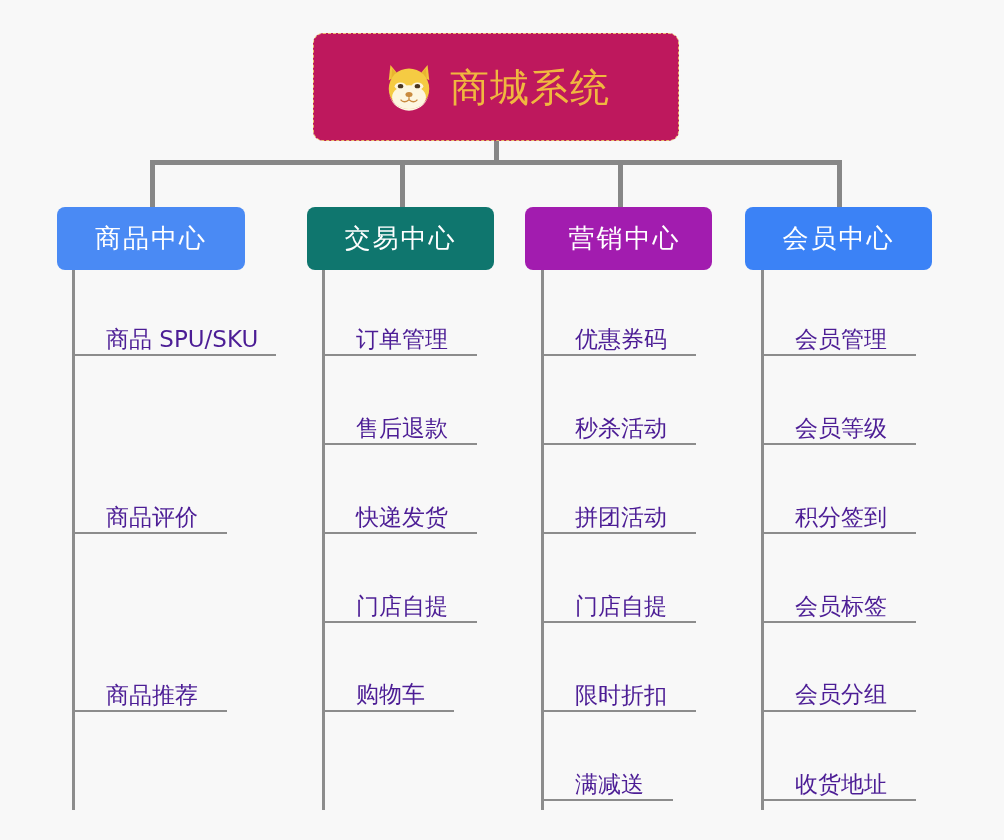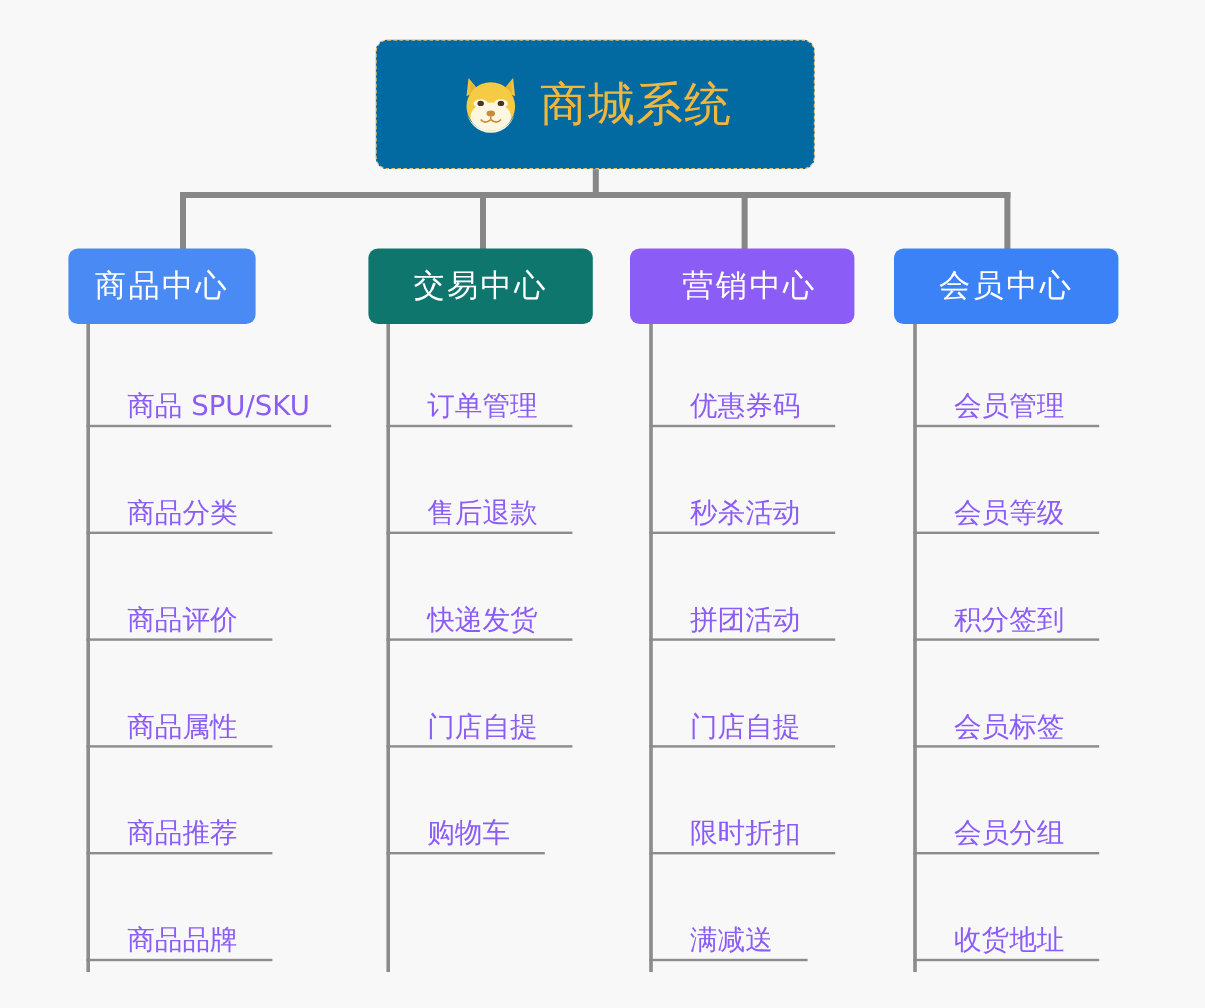--- a/index.html
+++ b/index.html
@@ -90,30 +90,30 @@
     height: 46px;
     display: flex;
     align-items: flex-end;
     justify-content: flex-start;
     padding-left: 34px;
     padding-bottom: 2px;
   }
   .leaf-label {
     font-size: 23px;
     line-height: 1.15;
-    color: #8b5cf6;
+    color: #4c1d95;
     white-space: nowrap;
   }
 </style>
 </head>
 <body style="background: rgb(248, 248, 248);">
 
 <div id="canvas">
 
-  <div class="root-node" style="border-color: rgb(233, 189, 106); background: #0369a1; text-align: center;">
+  <div class="root-node" style="border-color: rgb(233, 189, 106); background: #be185d; text-align: center;">
     <span class="root-emoji">
       <svg viewBox="0 0 64 64" xmlns="http://www.w3.org/2000/svg">
         <path d="M10 6 L8 24 L20 18 Z" fill="#f2c33c"></path>
         <path d="M54 6 L56 24 L44 18 Z" fill="#f2c33c"></path>
         <path d="M12 10 L11 22 L19 18 Z" fill="#e8b430"></path>
         <path d="M52 10 L53 22 L45 18 Z" fill="#e8b430"></path>
         <circle cx="32" cy="34" r="24" fill="#f5cb43"></circle>
         <path d="M8 36 a24 24 0 0 0 48 0 a24 22 0 0 1 -48 0 Z" fill="#fdf6e0"></path>
         <ellipse cx="32" cy="44" rx="20" ry="14" fill="#fdf6e0"></ellipse>
         <ellipse cx="22" cy="31" rx="7" ry="4.2" fill="#fdf6e0"></ellipse>
@@ -130,43 +130,34 @@
   </div>
 
   <div class="line v-line" style="left: 494px; top: 141px; width: 5px; height: 23px; background: rgb(135, 135, 135);"></div>
   <div class="line h-line" style="left: 150px; top: 160px; width: 692px; height: 5px; background: rgb(135, 135, 135);"></div>
 
   <div class="line v-line" style="left: 150px; top: 160px; width: 5px; height: 48px; background: rgb(135, 135, 135);"></div>
   <div class="line v-line" style="left: 400px; top: 160px; width: 5px; height: 48px; background: rgb(135, 135, 135);"></div>
   <div class="line v-line" style="left: 618px; top: 160px; width: 5px; height: 48px; background: rgb(135, 135, 135);"></div>
   <div class="line v-line" style="left: 837px; top: 160px; width: 5px; height: 48px; background: rgb(135, 135, 135);"></div>
 
-  <div class="cat-header" style="left: 57px; width: 156px; background: rgb(74, 138, 244);">
+  <div class="cat-header" style="left: 57px; width: 188px; background: rgb(74, 138, 244);">
     <span>商品中心</span>
   </div>
   <div class="spine" style="left:72px; top:270px; height:540px;"></div>
 
   <div class="leaf" style="left:72px; top:310px; width:204px;">
     <span class="leaf-label">商品 SPU/SKU</span>
   </div>
-  <div class="leaf" style="left:72px; top:399px; width:155px;">
-    <span class="leaf-label">商品分类</span>
-  </div>
   <div class="leaf" style="left:72px; top:488px; width:155px;">
     <span class="leaf-label">商品评价</span>
   </div>
-  <div class="leaf" style="left:72px; top:577px; width:155px;">
-    <span class="leaf-label">商品属性</span>
-  </div>
   <div class="leaf" style="left:72px; top:666px; width:155px;">
     <span class="leaf-label">商品推荐</span>
   </div>
-  <div class="leaf" style="left:72px; top:755px; width:155px;">
-    <span class="leaf-label">商品品牌</span>
-  </div>
 
   <div class="cat-header" style="left: 307px; width: 187px; background: #0f766e;">
     <span>交易中心</span>
   </div>
   <div class="spine" style="left:322px; top:270px; height:540px;"></div>
 
   <div class="leaf" style="left:322px; top:399px; width:155px;">
     <span class="leaf-label">售后退款</span>
   </div>
   <div class="leaf" style="left:322px; top:310px; width:155px;">
@@ -175,21 +166,21 @@
   <div class="leaf" style="left:322px; top:488px; width:155px;">
     <span class="leaf-label">快递发货</span>
   </div>
   <div class="leaf" style="left:322px; top:577px; width:155px;">
     <span class="leaf-label">门店自提</span>
   </div>
   <div class="leaf" style="left:322px; top:666px; width:132px;font-family:Liberation Serif, serif;">
     <span class="leaf-label">购物车</span>
   </div>
 
-  <div class="cat-header" style="left: 525px; width: 187px; background: #8b5cf6; padding-left: 12px;">
+  <div class="cat-header" style="left: 525px; width: 187px; background: #a21caf; padding-left: 12px;">
     <span>营销中心</span>
   </div>
   <div class="spine" style="left:541px; top:270px; height:540px;"></div>
 
   <div class="leaf" style="left:541px; top:310px; width:155px;">
     <span class="leaf-label">优惠券码</span>
   </div>
   <div class="leaf" style="left:541px; top:399px; width:155px;">
     <span class="leaf-label">秒杀活动</span>
   </div>

